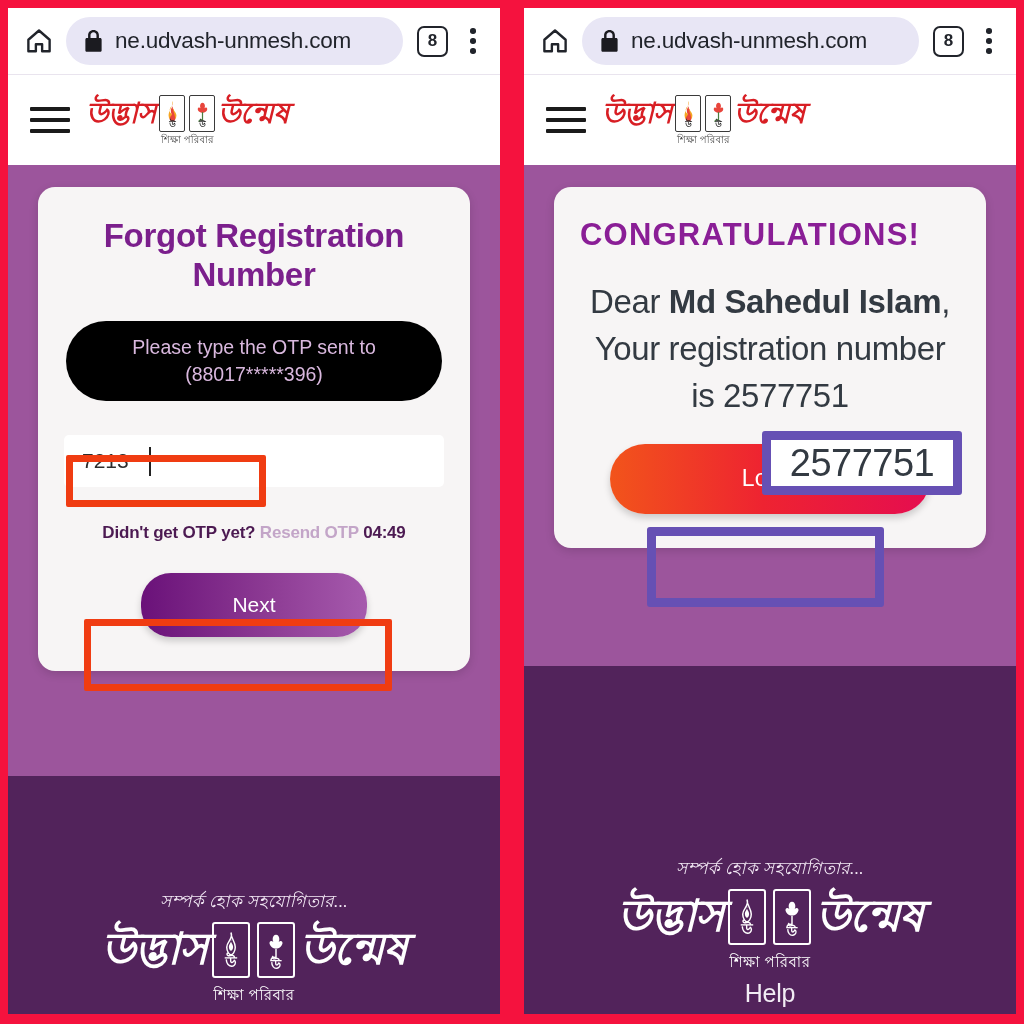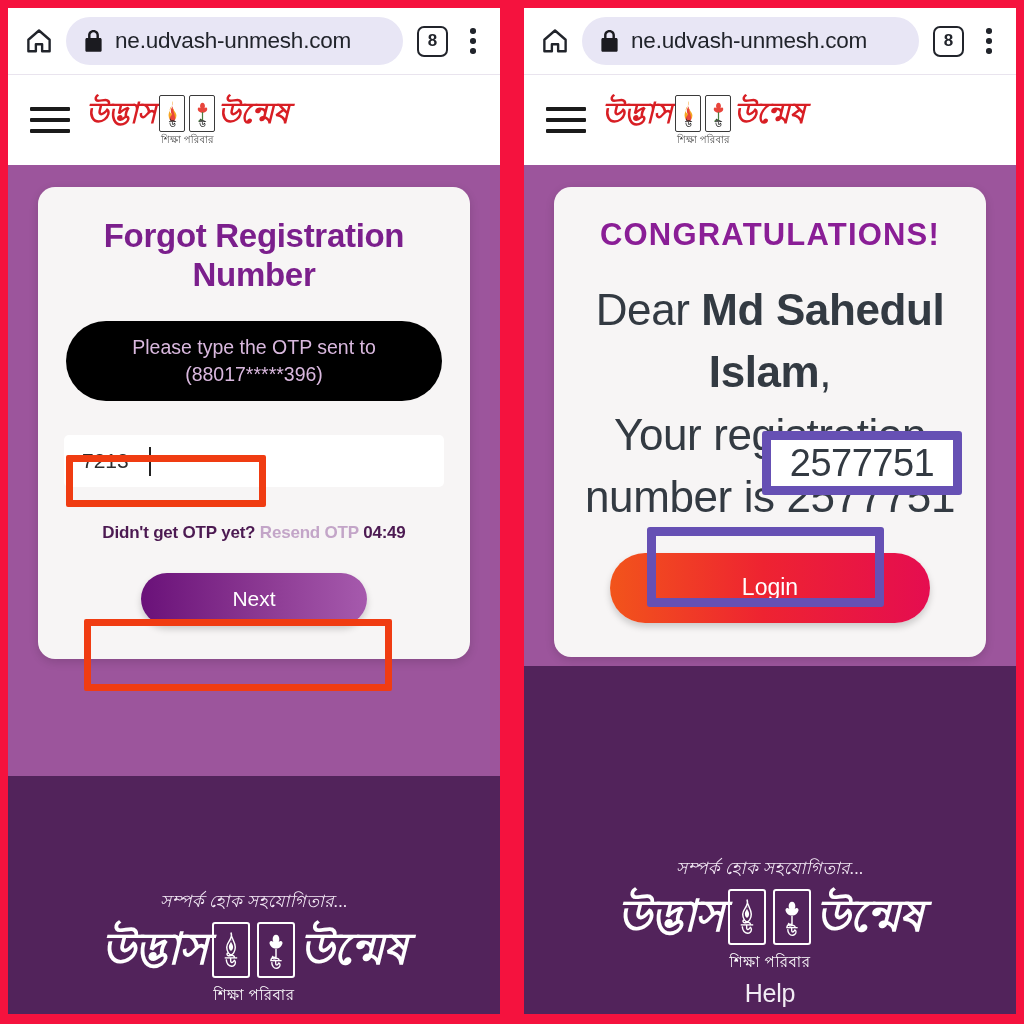--- a/index.html
+++ b/index.html
@@ -135,21 +135,21 @@
     font-size: 33px;
     font-weight: 700;
     text-align: center;
     line-height: 1.18;
     letter-spacing: -0.3px;
   }
   .congrats-title {
     color: #8A1E96;
     font-size: 31px;
     font-weight: 700;
-    text-align: center;
+    text-align: left;
     letter-spacing: 1.2px;
   }
 
   .otp-banner {
     margin: 26px auto 0 auto;
     background: #000000;
     border-radius: 40px;
     padding: 13px 26px;
     text-align: center;
     color: #D9B8DE;
@@ -184,21 +184,21 @@
     font-size: 17px;
     font-weight: 700;
     color: #4C1A52;
     letter-spacing: -0.2px;
   }
   .resend-link { color: #C3A5C8; font-weight: 700; }
 
   .next-btn {
     display: block;
     margin: 30px auto 0 auto;
-    width: 226px; height: 52px;
+    width: 226px; height: 64px;
     border: none;
     border-radius: 30px;
     background: linear-gradient(90deg, #6A1179 0%, #8C3A93 55%, #A65AAD 100%);
     color: #ffffff;
     font-size: 21px;
     font-family: "Liberation Sans", sans-serif;
     cursor: pointer;
     box-shadow: 0 4px 7px rgba(0,0,0,0.18);
   }
 
@@ -212,21 +212,21 @@
     color: #ffffff;
     font-size: 23px;
     font-family: "Liberation Sans", sans-serif;
     cursor: pointer;
     box-shadow: 0 4px 7px rgba(0,0,0,0.18);
   }
 
   .congrats-body {
     margin-top: 26px;
     text-align: center;
-    font-size: 44px;
+    font-size: 33px;
     color: #333A42;
     line-height: 1.42;
     letter-spacing: -0.4px;
   }
   .congrats-body b { font-weight: 700; }
 
   
   .footer {
     background: #52235B;
     flex: 0 0 auto;

